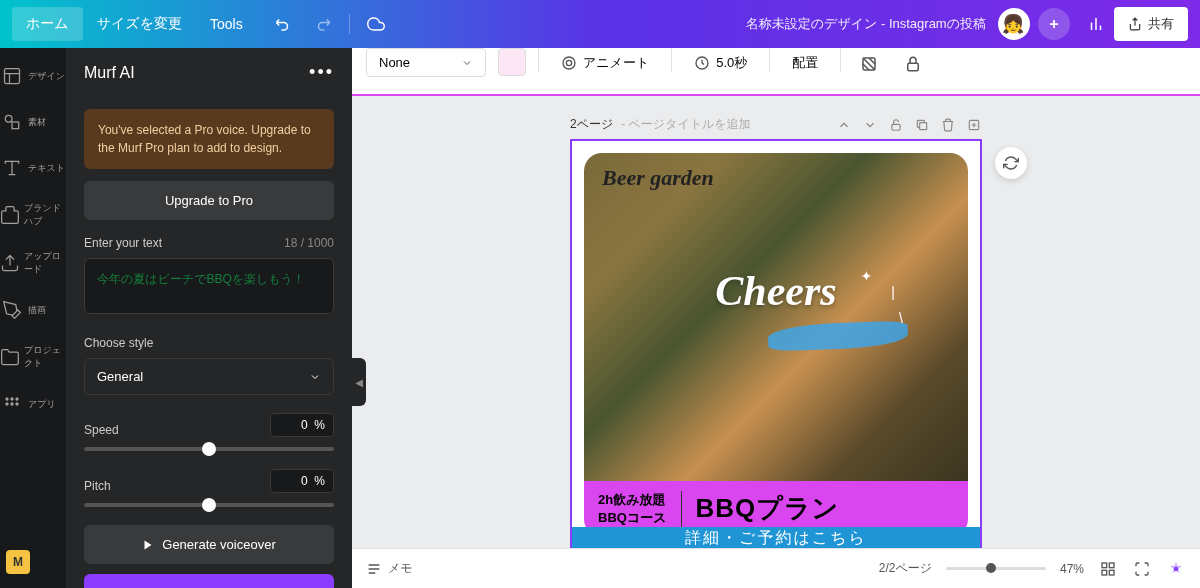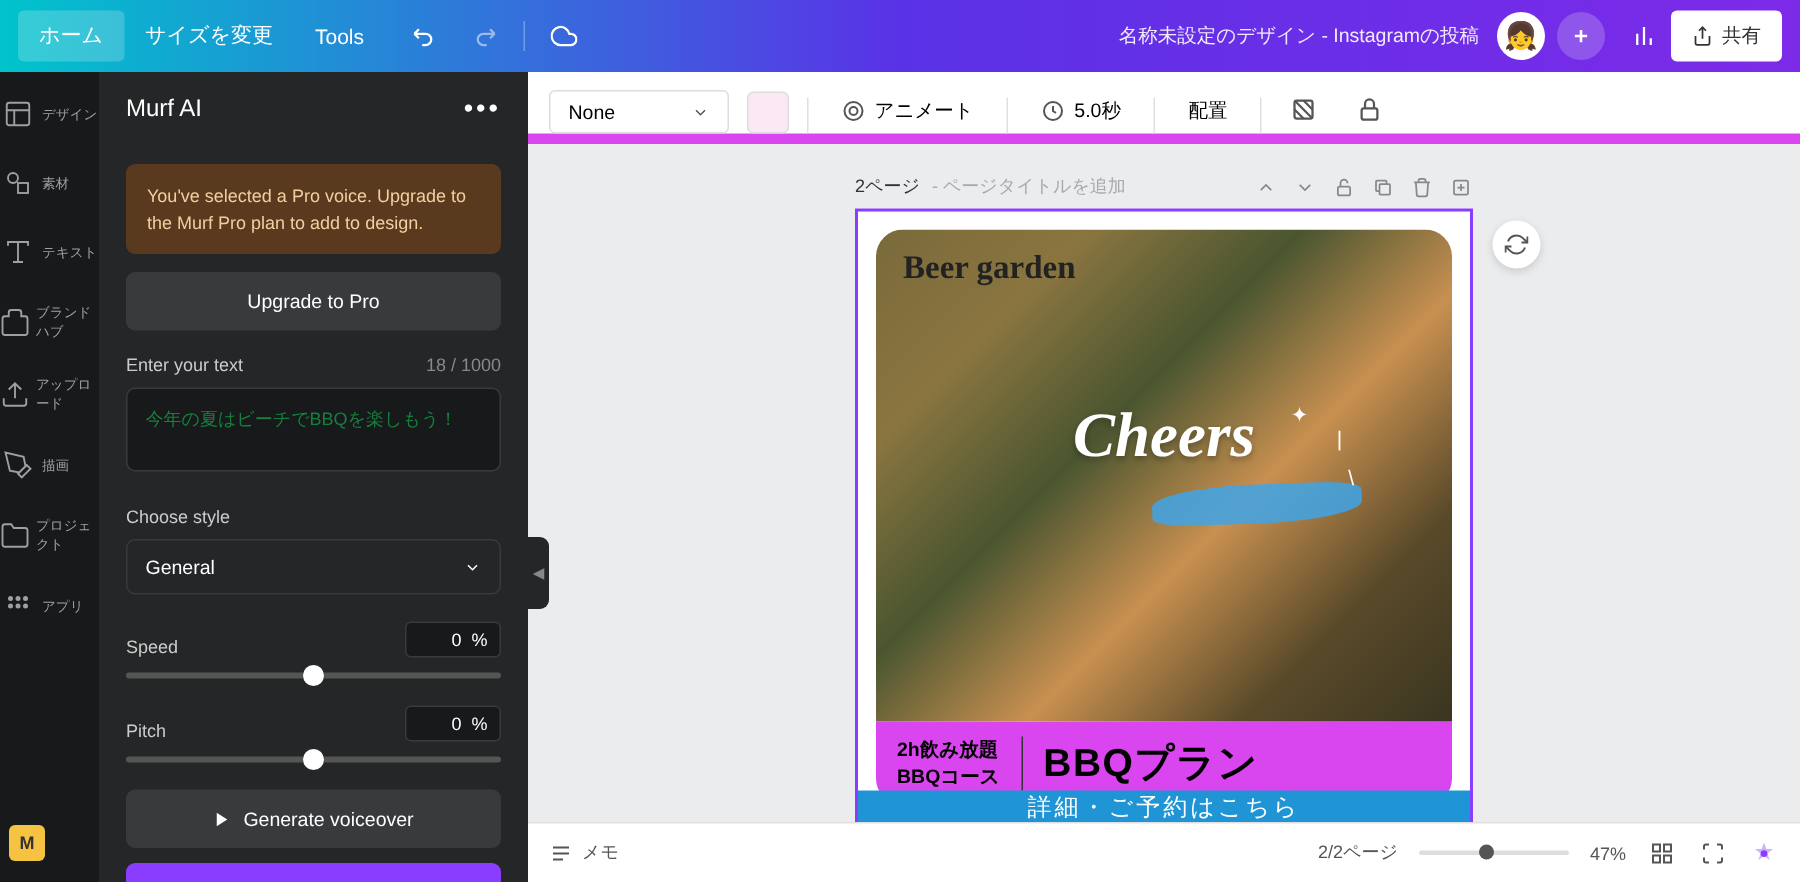--- a/index.html
+++ b/index.html
@@ -44,41 +44,41 @@
     .slider-row { margin-bottom: 18px; }
     .slider-header { display: flex; justify-content: space-between; align-items: flex-end; margin-bottom: 10px; }
     .slider-value-box { background: #18191b; border: 1px solid #3a3a3a; border-radius: 4px; padding: 4px 8px; font-size: 12px; width: 64px; text-align: right; }
     .slider-track { height: 4px; background: #555; border-radius: 2px; position: relative; }
     .slider-thumb { position: absolute; width: 14px; height: 14px; background: white; border-radius: 50%; top: -5px; left: 50%; transform: translateX(-50%); cursor: pointer; }
     .generate-btn { background: #383a3c; color: white; padding: 12px; text-align: center; border-radius: 6px; font-size: 13px; cursor: pointer; margin-bottom: 10px; display: flex; align-items: center; justify-content: center; gap: 8px; }
     .add-design-btn { background: #8b3dff; color: white; padding: 12px; text-align: center; border-radius: 6px; font-size: 13px; cursor: pointer; margin-bottom: 12px; display: flex; align-items: center; justify-content: center; gap: 8px; }
     
     
     .canvas-area { flex: 1; background: #ebecee; display: flex; flex-direction: column; }
-    .canvas-toolbar { height: 48px; background: white; border-bottom: 7px solid #d946ef; display: flex; align-items: flex-end; padding: 0 14px; gap: 12px; }
+    .canvas-toolbar { height: 48px; background: white; border-bottom: 2px solid #d946ef; display: flex; align-items: flex-start; padding: 0 14px; gap: 12px; }
     .dropdown-btn { border: 1px solid #ddd; border-radius: 4px; padding: 6px 12px; font-size: 13px; display: flex; align-items: center; gap: 20px; cursor: pointer; min-width: 120px; justify-content: space-between; }
     .color-swatch { width: 28px; height: 28px; background: #fce8f5; border: 1px solid #ddd; border-radius: 4px; cursor: pointer; }
     .tb-divider { width: 1px; height: 24px; background: #e0e0e0; }
     .tb-btn { padding: 6px 10px; font-size: 13px; cursor: pointer; display: flex; align-items: center; gap: 6px; border-radius: 4px; }
     .tb-icon { width: 32px; height: 32px; display: flex; align-items: center; justify-content: center; cursor: pointer; border-radius: 4px; color: #555; }
     
     .canvas-scroll { flex: 1; padding: 20px; display: flex; flex-direction: column; align-items: center; position: relative; overflow: hidden; }
     .page-header { width: 412px; display: flex; align-items: center; font-size: 12px; color: #666; margin-bottom: 6px; gap: 8px; }
     .page-num { color: #333; font-weight: 500; }
     .page-title-hint { color: #aaa; flex: 1; }
     .page-icons { display: flex; gap: 10px; color: #888; }
     .page-icon { cursor: pointer; width: 16px; height: 16px; display: flex; align-items: center; justify-content: center; }
     
     .canvas-frame { width: 412px; height: 412px; border: 2px solid #8b3dff; background: white; position: relative; overflow: hidden; }
     .refresh-fab { position: absolute; right: -45px; top: 8px; width: 32px; height: 32px; background: white; border-radius: 50%; display: flex; align-items: center; justify-content: center; cursor: pointer; box-shadow: 0 2px 6px rgba(0,0,0,0.15); }
     
     
     .design-card { position: absolute; inset: 12px; background: white; border-radius: 18px; overflow: hidden; display: flex; flex-direction: column; }
     .design-photo { flex: 1; background: linear-gradient(135deg, #7a6a3a 0%, #8a7540 20%, #4a5530 40%, #c89050 60%, #5a4a2a 80%, #3a3520 100%); position: relative; }
-    .beer-label { position: absolute; top: 12px; left: 18px; font-family: cursive; font-size: 22px; color: #222; font-weight: 600; }
+    .beer-label { position: absolute; top: 12px; left: 18px; font-family: cursive; font-size: 22px; color: #222; font-weight: 600; font-style: italic; }
     .cheers-label { position: absolute; top: 42%; left: 50%; transform: translate(-50%,-50%); font-family: cursive; font-size: 42px; color: white; font-weight: 600; font-style: italic; text-shadow: 0 2px 4px rgba(0,0,0,0.3); }
     .brush { position: absolute; top: 52%; left: 48%; width: 140px; height: 26px; background: #3ea5e8; border-radius: 50% 20% 50% 20%; transform: rotate(-2deg); opacity: 0.85; }
     .sparkle { position: absolute; color: white; font-size: 14px; }
     .design-info { background: #d946ef; padding: 10px 14px; display: flex; align-items: center; }
     .design-sub { font-size: 13px; font-weight: 600; line-height: 1.4; }
     .design-divider { width: 1px; height: 36px; background: #333; margin: 0 14px; }
     .design-main { font-size: 26px; font-weight: 800; letter-spacing: 1px; }
     .design-cta { position: absolute; bottom: 0; left: 0; right: 0; height: 22px; background: #1f95d6; color: white; display: flex; align-items: center; justify-content: center; font-size: 16px; letter-spacing: 2px; }
     
     

